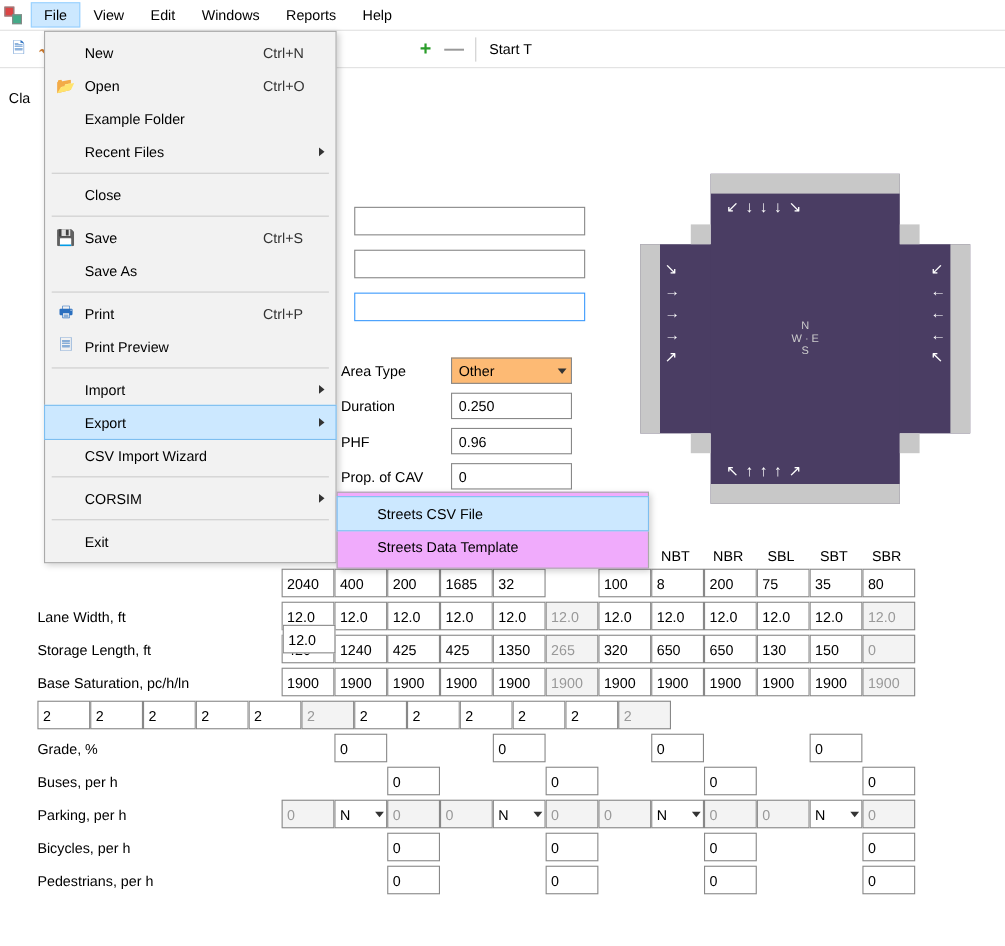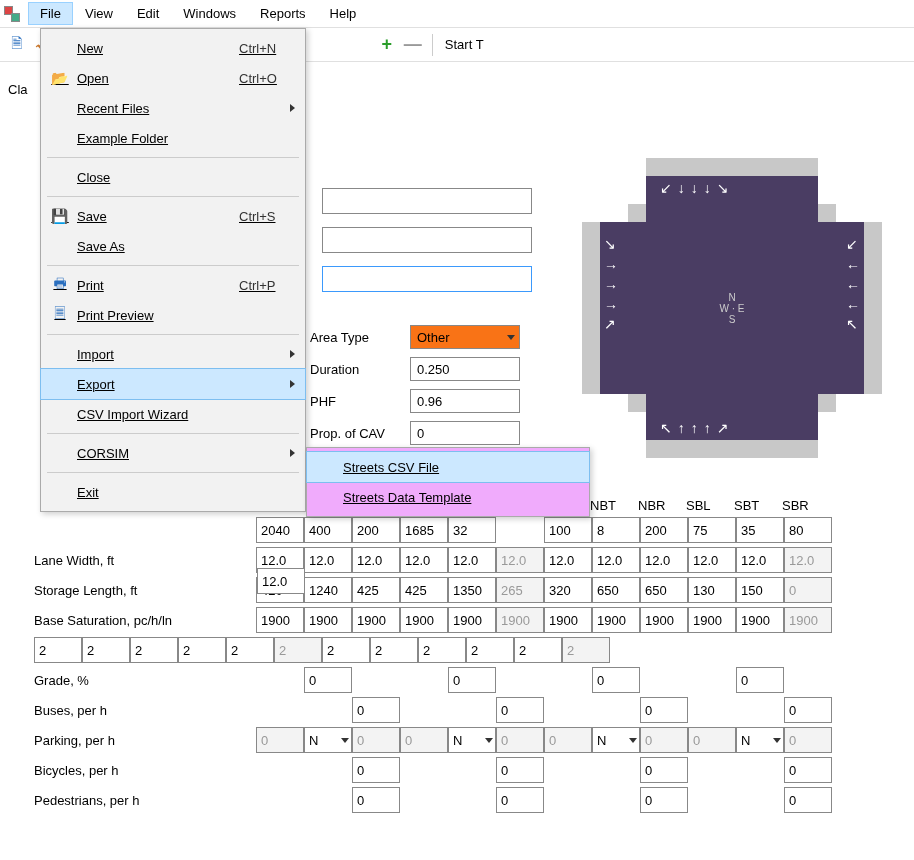--- a/index.html
+++ b/index.html
@@ -90,21 +90,20 @@
     box-shadow: 2px 2px 6px rgba(0,0,0,0.2);
     padding: 4px 0;
     z-index: 100;
   }
   .dropdown-row {
     display: flex;
     align-items: center;
     padding: 6px 10px 6px 8px;
     cursor: pointer;
     position: relative;
-    text-decoration: underline;
   }
   .dropdown-row.highlighted {
     background: #cce8ff;
     border: 1px solid #7dbef0;
     margin: -1px;
   }
   .dropdown-icon {
     width: 22px; height: 18px;
     display: inline-flex;
     align-items:center; justify-content:center;
@@ -150,21 +149,21 @@
     border: 1px solid #888;
     padding: 2px 6px;
     font-family: inherit;
     font-size: 13px;
   }
   .form-row .combo {
     width: 110px;
     height: 24px;
     border: 1px solid #888;
     display:flex; align-items:center; justify-content:space-between;
-    padding: 0 4px 0 6px; background:#f97316;
+    padding: 0 4px 0 6px; background:#fdba74;
   }
   .textfield {
     position: absolute;
     border: 1px solid #888;
     background: #fff;
     height: 26px;
   }
   .textfield.active { border: 1px solid #3b99fc; }
   
   .table-area {
@@ -172,21 +171,21 @@
     left: 34px;
     top: 498px;
   }
   .colheads {
     display: flex;
     margin-left: 222px;
     gap: 0;
   }
   .colheads .ch {
     width: 48px;
-    text-align: left;
+    text-align: center;
     padding-bottom: 4px;
     font-size: 13px;
   }
   .trow {
     display: flex;
     align-items: center;
     margin-bottom: 4px;
   }
   .trow .rlabel {
     width: 222px;
@@ -355,26 +354,26 @@
     <span class="dropdown-label">New</span>
     <span class="dropdown-shortcut">Ctrl+N</span>
   </div>
   <div class="dropdown-row">
     <span class="dropdown-icon">📂</span>
     <span class="dropdown-label">Open</span>
     <span class="dropdown-shortcut">Ctrl+O</span>
   </div>
   <div class="dropdown-row">
     <span class="dropdown-icon"></span>
+    <span class="dropdown-label">Example Folder</span>
+  </div>
+  <div class="dropdown-row">
+    <span class="dropdown-icon"></span>
     <span class="dropdown-label">Recent Files</span>
     <span class="dropdown-arrow"></span>
-  </div>
-  <div class="dropdown-row">
-    <span class="dropdown-icon"></span>
-    <span class="dropdown-label">Example Folder</span>
   </div>
   <div class="dropdown-sep"></div>
   <div class="dropdown-row">
     <span class="dropdown-icon"></span>
     <span class="dropdown-label">Close</span>
   </div>
   <div class="dropdown-sep"></div>
   <div class="dropdown-row">
     <span class="dropdown-icon">💾</span>
     <span class="dropdown-label">Save</span>

